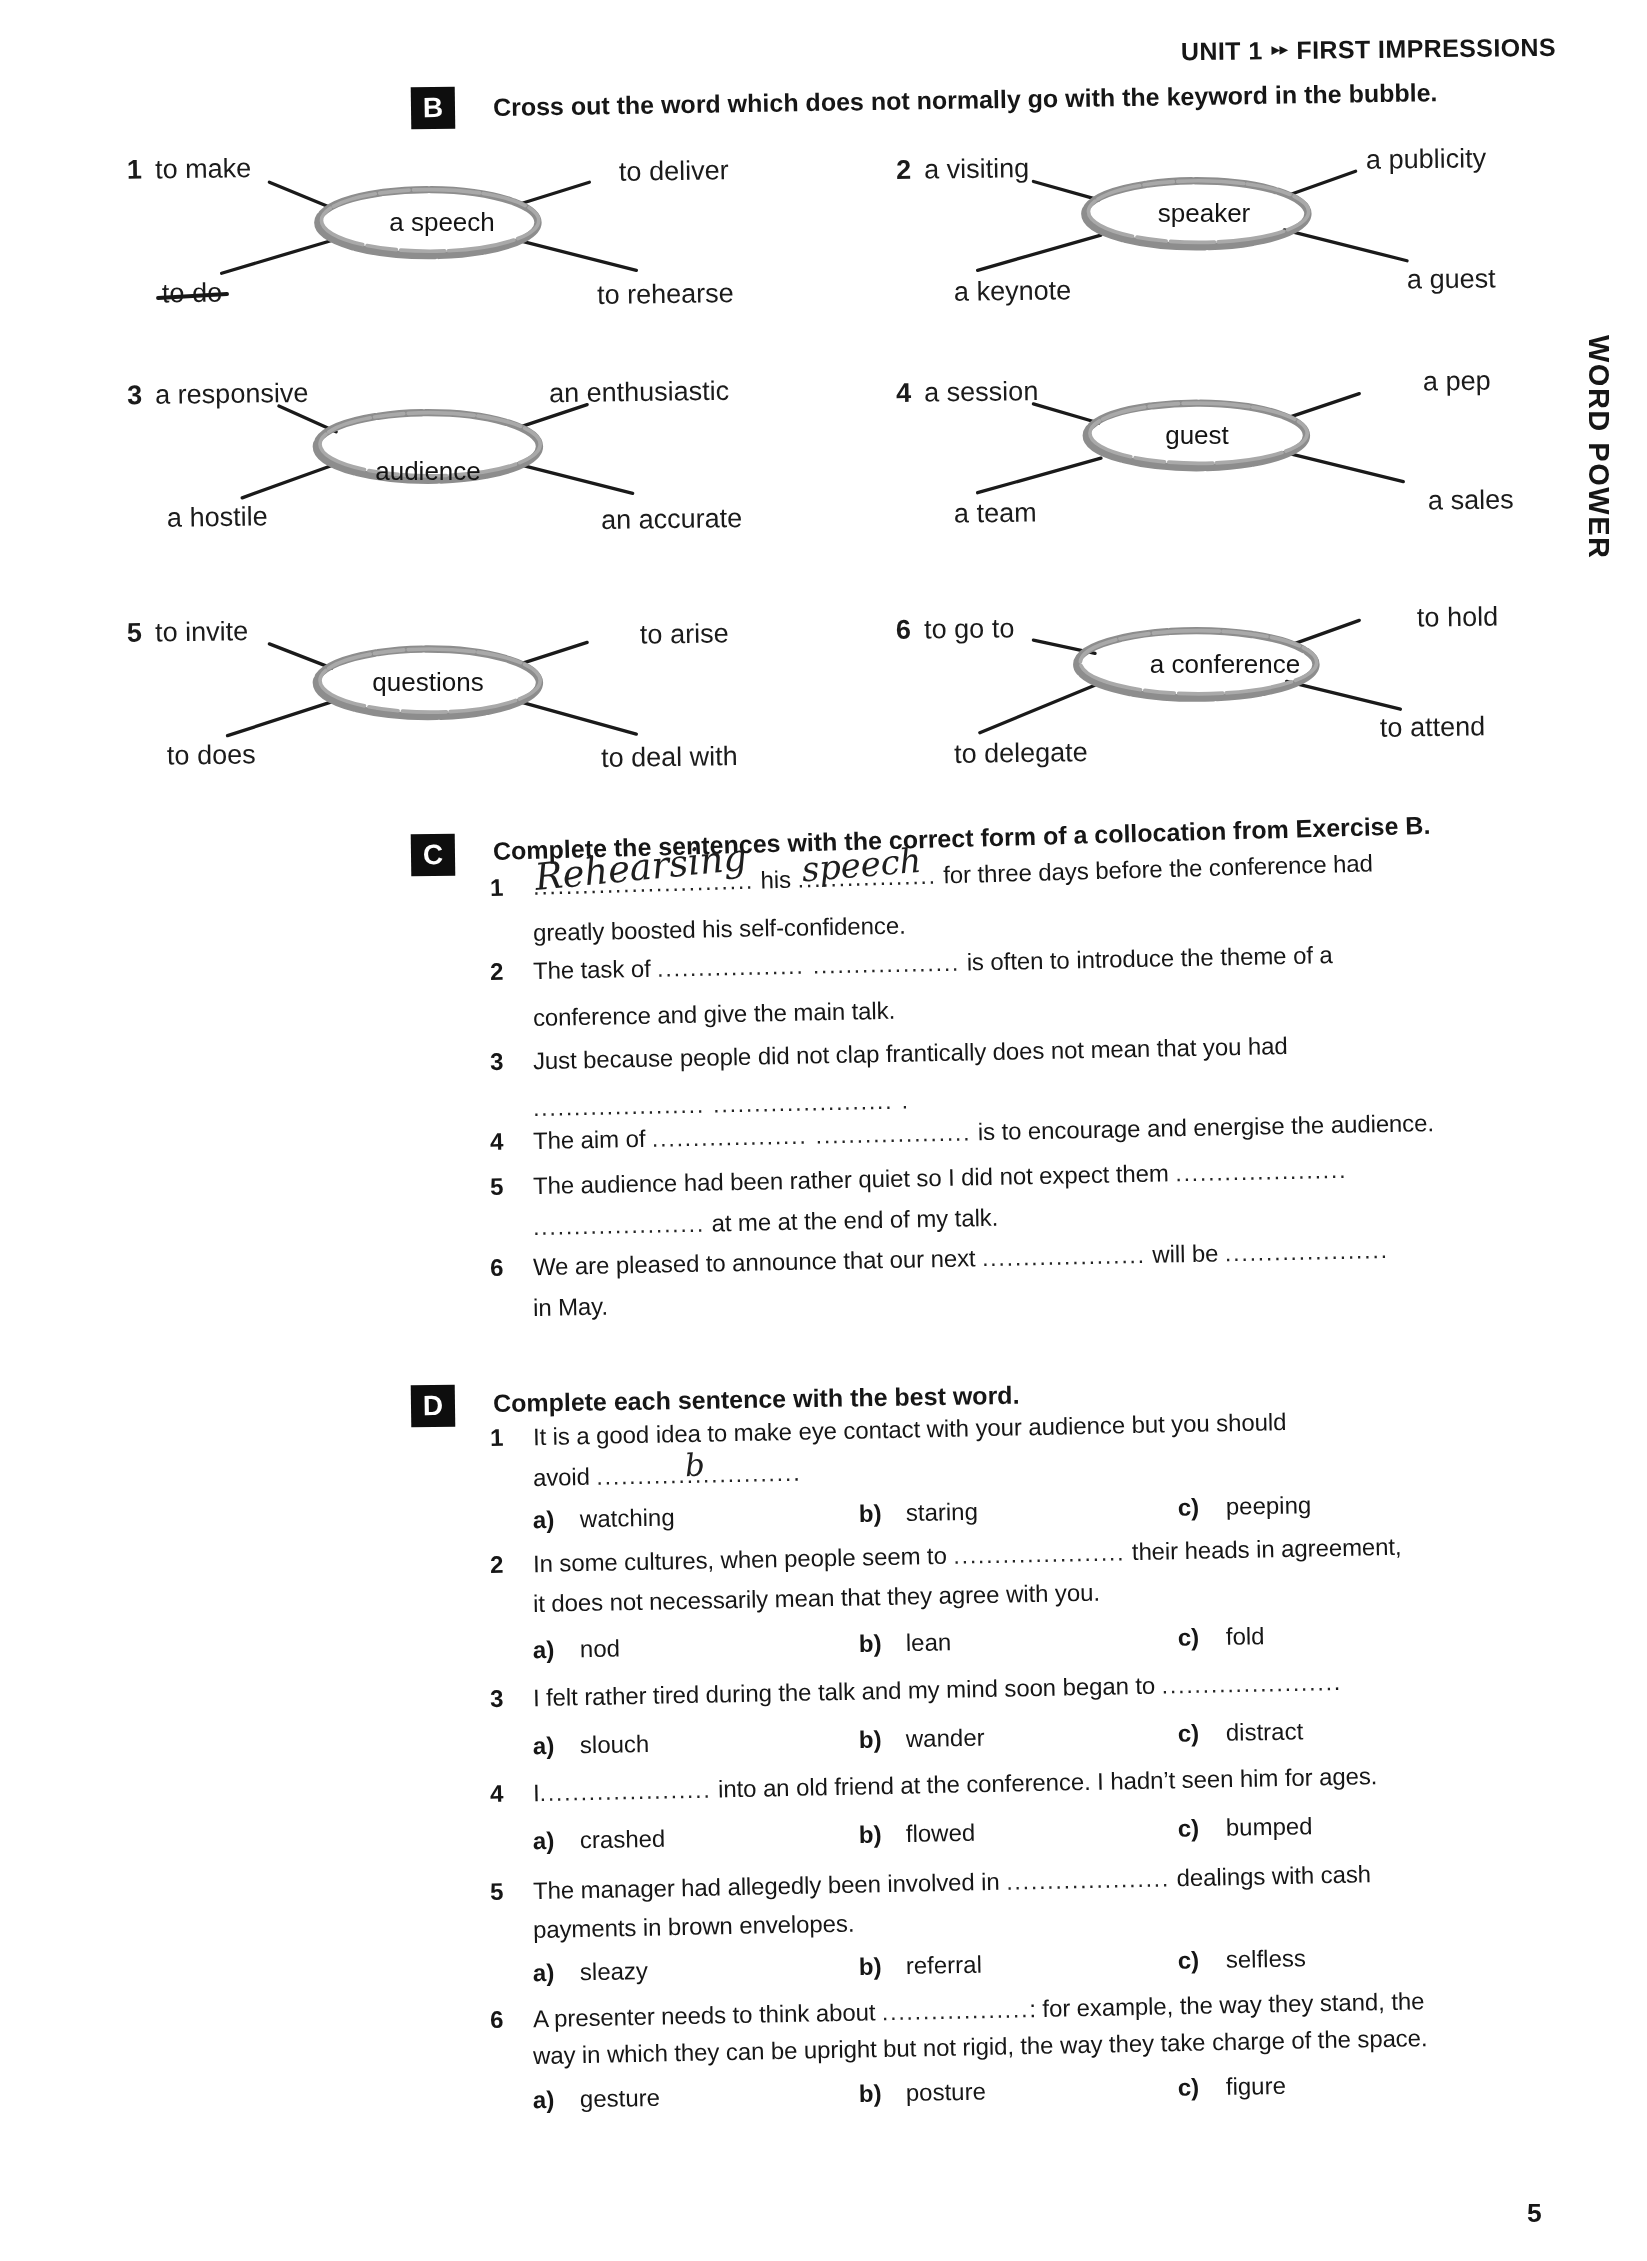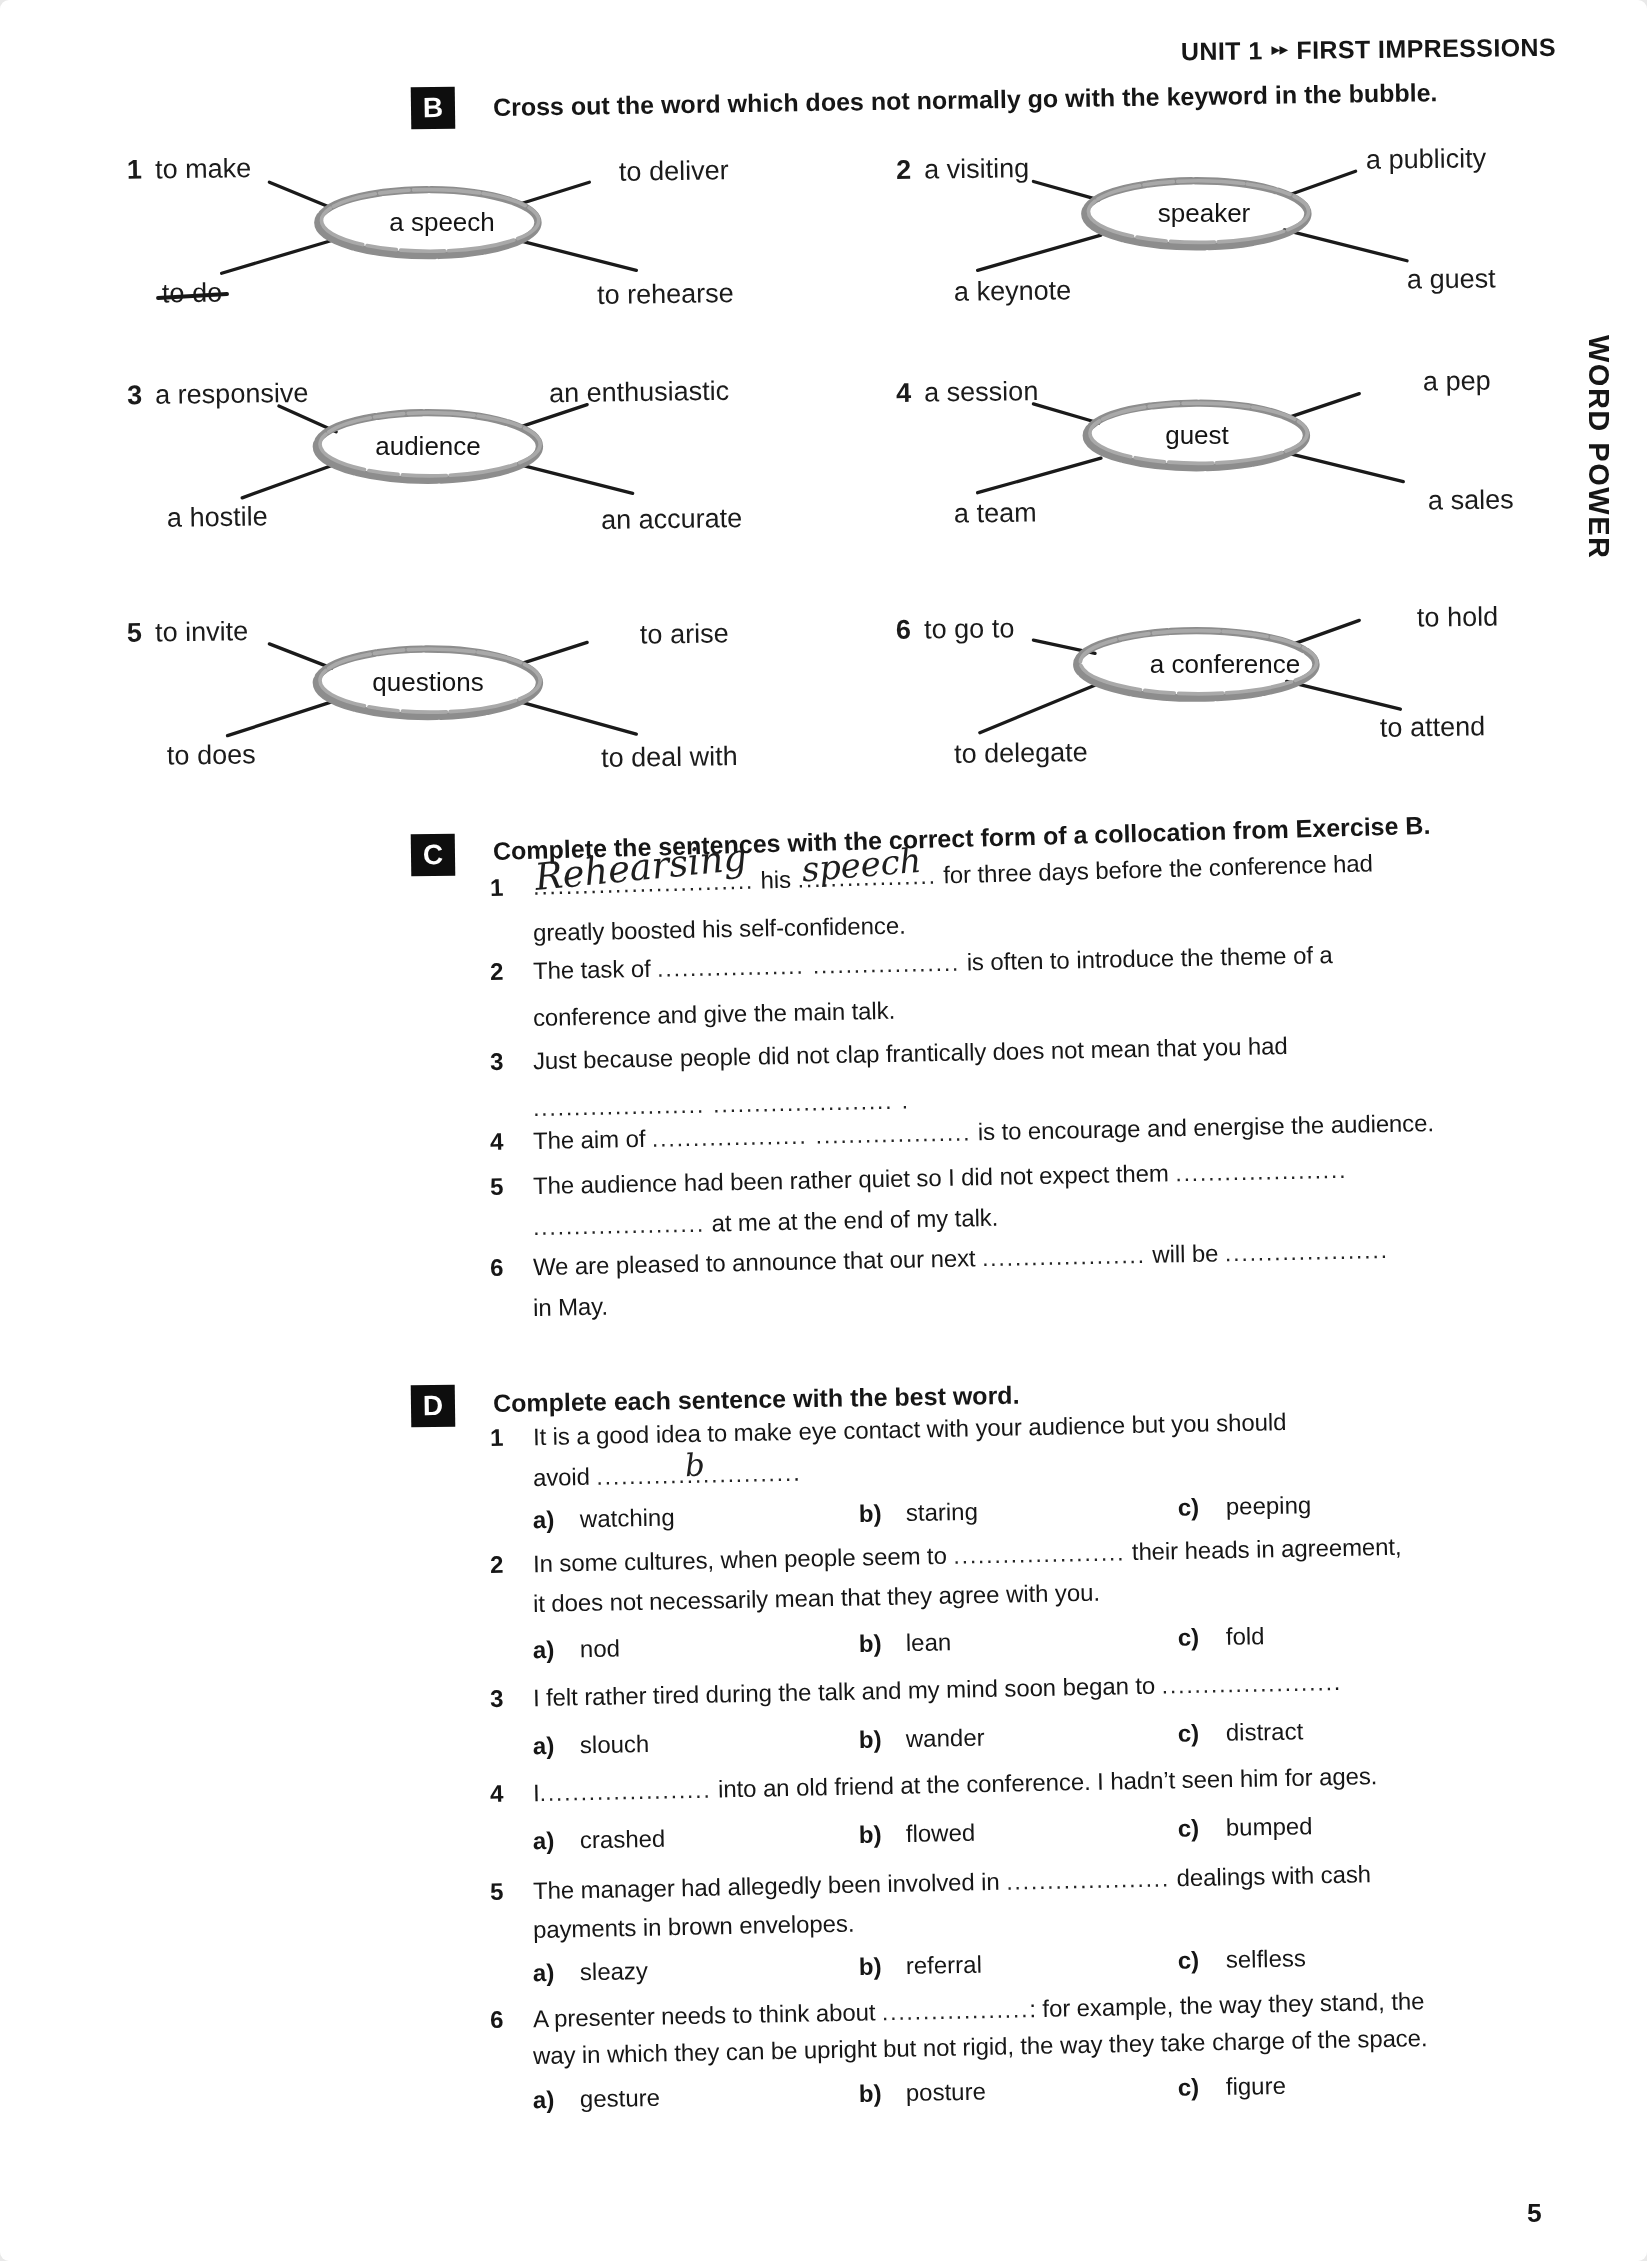--- a/index.html
+++ b/index.html
@@ -1,17 +1,17 @@
 <!DOCTYPE html>
 <html style="font-size:11.7px"><head>
 <meta charset="utf-8">
 <style>
   html,body { margin:0; padding:0; background:#e9e9e9; }
   .sheet { position:relative; width:1647px; height:2261px; background:#ffffff;
-           font-family:"Liberation Sans","DejaVu Sans",sans-serif; color:#161616; overflow:hidden;border-radius:9px; }
+           font-family:"Liberation Sans","DejaVu Sans",sans-serif; color:#161616; overflow:hidden; }
   .bg { position:absolute; left:0; top:0; width:1647px; height:2261px; }
 
   .header { position:absolute; left:1181px; top:35px; font-weight:700; font-size:25px;
             letter-spacing:0.4px; white-space:nowrap; transform:rotate(-0.7deg); }
   .arrows { font-size:17.6px; vertical-align:3.7px; letter-spacing:-0.7px; margin:0 8.8px; }
   .side   { position:absolute; left:1615px; top:335px; transform:rotate(90deg); transform-origin:0 0;
             font-weight:700; font-size:29px; letter-spacing:1.5px; white-space:nowrap; }
   .pagenum{ position:absolute; left:1527px; top:2198px; font-weight:700; font-size:26.4px; }
 
   .exbox  { position:absolute; width:44px; height:42px; background:#0e0e0e; color:#fff;
@@ -116,21 +116,21 @@
   <div class="dg-label" style="left:896px;top:154px"><span class="dg-num">2</span><span>a visiting</span></div>
   <div class="dg-label" style="left:1366px;top:144px">a publicity</div>
   <div class="dg-label" style="left:954px;top:276px">a keynote</div>
   <div class="dg-label" style="left:1407px;top:264px">a guest</div>
   <div class="kw" style="left:1094px;top:198px;width:220px">speaker</div>
 
   <div class="dg-label" style="left:127px;top:379px"><span class="dg-num">3</span><span>a responsive</span></div>
   <div class="dg-label" style="left:549px;top:377px">an enthusiastic</div>
   <div class="dg-label" style="left:167px;top:502px">a hostile</div>
   <div class="dg-label" style="left:601px;top:504px">an accurate</div>
-  <div class="kw" style="left:318px;top:431px;width:220px">audience</div>
+  <div class="kw" style="left:318px;top:456px;width:220px">audience</div>
 
   <div class="dg-label" style="left:896px;top:377px"><span class="dg-num">4</span><span>a session</span></div>
   <div class="dg-label" style="left:1423px;top:366px">a pep</div>
   <div class="dg-label" style="left:954px;top:498px">a team</div>
   <div class="dg-label" style="left:1428px;top:485px">a sales</div>
   <div class="kw" style="left:1087px;top:420px;width:220px">guest</div>
 
   <div class="dg-label" style="left:127px;top:617px"><span class="dg-num">5</span><span>to invite</span></div>
   <div class="dg-label" style="left:640px;top:619px">to arise</div>
   <div class="dg-label" style="left:167px;top:740px">to does</div>

